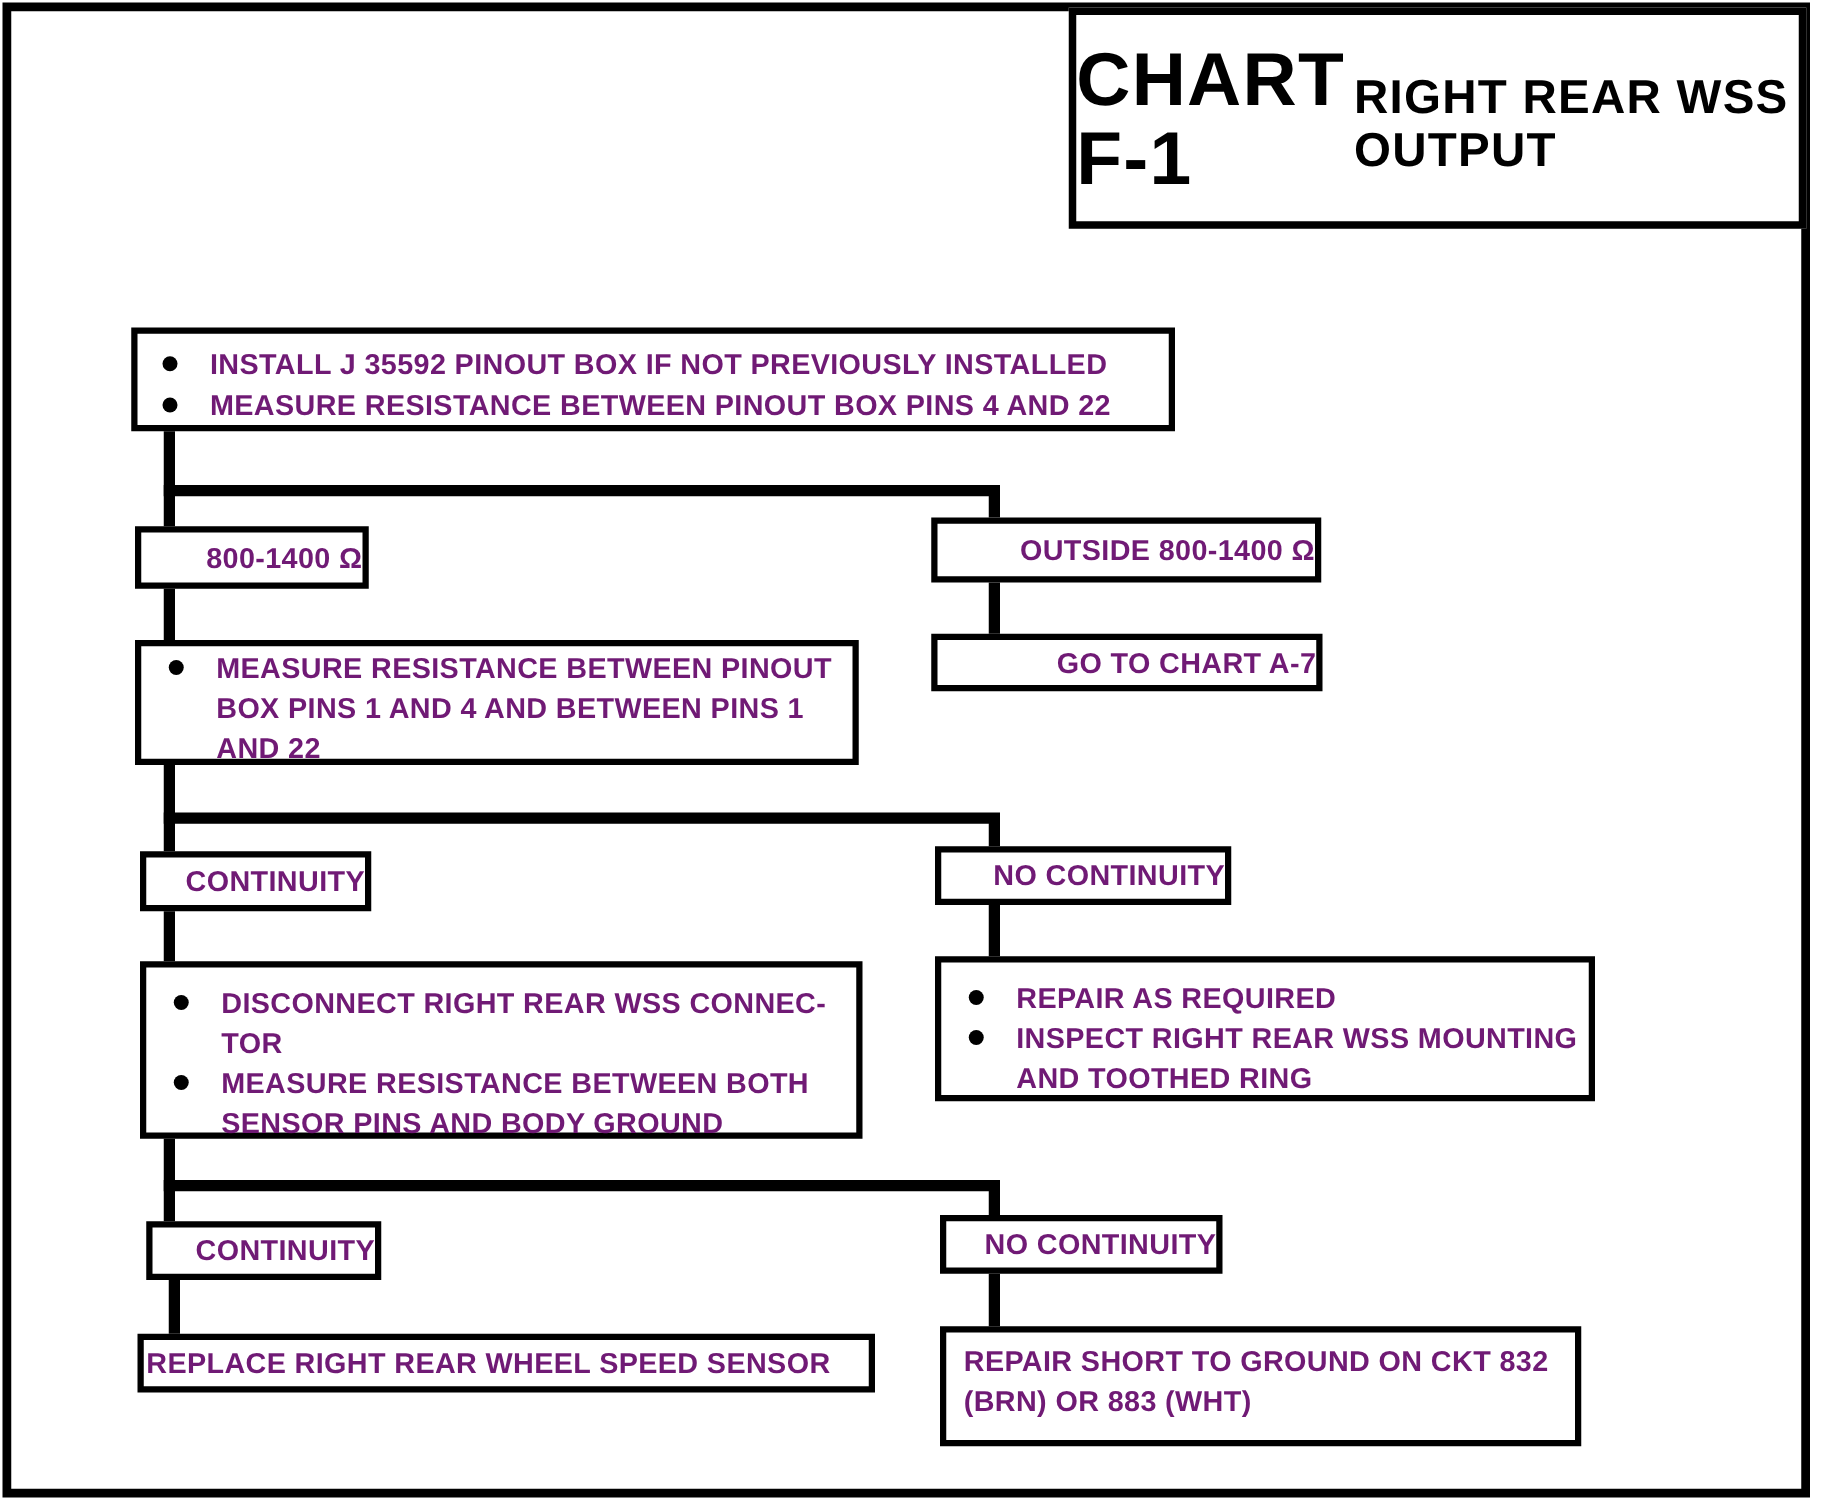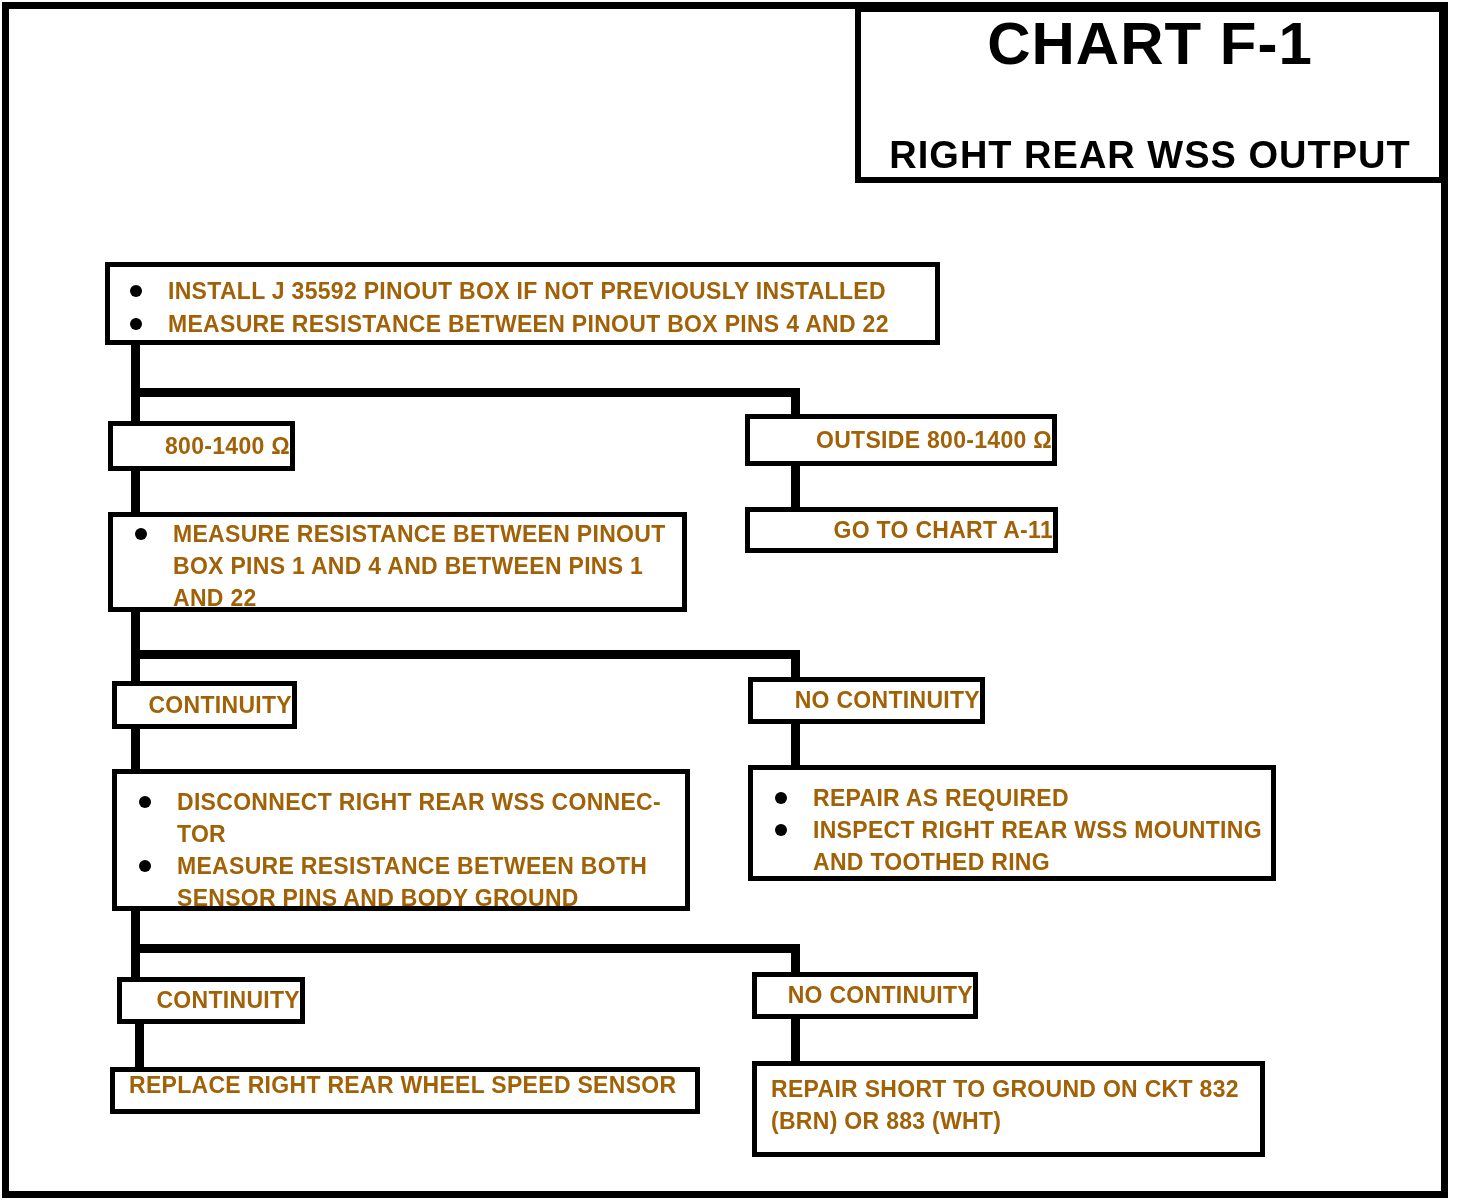--- a/index.html
+++ b/index.html
@@ -8,31 +8,31 @@
     font-family:"Liberation Sans", sans-serif;color:#000;
     -webkit-font-smoothing:antialiased;
   }
   .outer-border{
     position:absolute;left:2px;top:2px;width:1446px;height:1196px;
     border:7px solid #000;box-sizing:border-box;background:transparent;
   }
   .title-box{
     position:absolute;left:855px;top:6px;width:590px;height:177px;
     border:6px solid #000;box-sizing:border-box;background:#fff;
-    display:flex;flex-direction:column;align-items:center;justify-content:space-between;
+    display:flex;flex-direction:row;align-items:center;justify-content:flex-start;
   }
   .title-main{font-size:60px;font-weight:bold;letter-spacing:1px;line-height:1.05;}
   .title-sub{font-size:38px;font-weight:bold;letter-spacing:1px;margin-top:10px;}
   .line{position:absolute;background:#000;}
   .node{
     position:absolute;border:5px solid #000;box-sizing:border-box;background:#fff;
-    font-weight:bold;font-size:23px;letter-spacing:0.3px;color:#a16207;
+    font-weight:bold;font-size:23px;letter-spacing:0.3px;color:#701a75;
   }
   .center{display:flex;align-items:center;justify-content:flex-end;text-align:center;}
-  .leftpad{display:flex;align-items:flex-start;padding-left:14px;}
+  .leftpad{display:flex;align-items:center;padding-left:2px;}
   .brow{display:flex;align-items:flex-start;}
   .dot{width:12px;height:12px;border-radius:50%;background:#000;flex:0 0 12px;margin:10px 26px 0 0;}
   .btext{white-space:pre-line;line-height:32px;}
   .wrap2{white-space:pre-line;line-height:32px;}
 </style>
 </head>
 <body>
 
 <div class="outer-border"></div>
 
@@ -70,21 +70,21 @@
 
 <div class="node center" style="left:108px;top:421px;width:187px;height:50px;">
   <span>800-1400  Ω</span>
 </div>
 
 <div class="node center" style="left:745px;top:414px;width:312px;height:52px;">
   <span>OUTSIDE 800-1400  Ω</span>
 </div>
 
 <div class="node center" style="left:745px;top:507px;width:313px;height:46px;">
-  <span>GO TO CHART A-11</span>
+  <span>GO TO CHART A-7</span>
 </div>
 
 <div class="node" style="left:108px;top:512px;width:579px;height:100px;padding:1px 0 0 22px;">
   <div class="brow">
     <span class="dot"></span>
     <span class="btext">MEASURE RESISTANCE BETWEEN PINOUT
 BOX PINS 1 AND 4 AND BETWEEN PINS 1
 AND 22</span>
   </div>
 </div>

